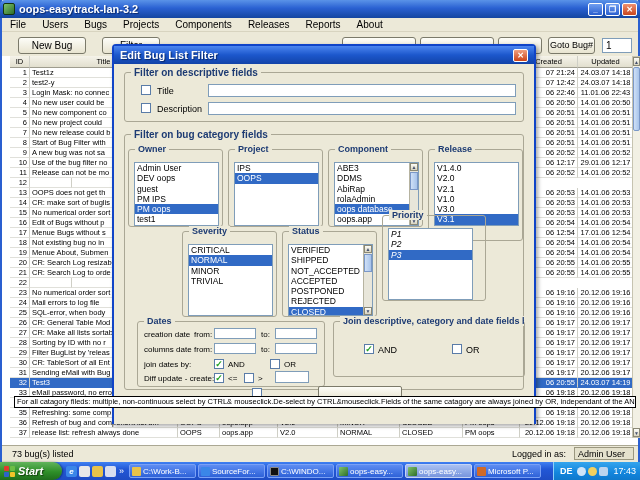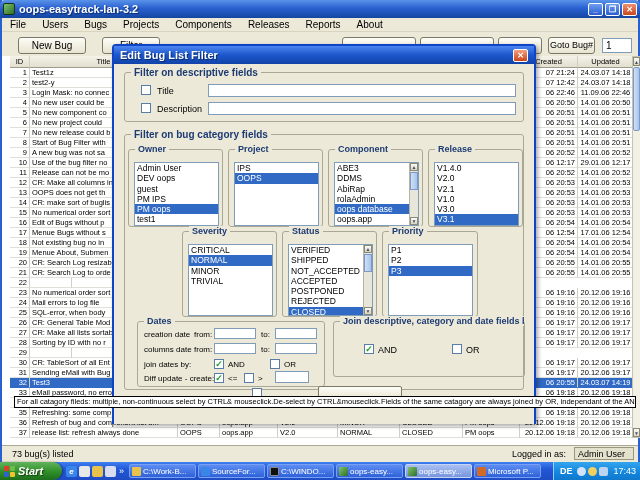--- a/index.html
+++ b/index.html
@@ -203,21 +203,21 @@
           <div class="trow">
             <div class="tcell al-r" style="width: 20px;">3</div>
             <div class="tcell " style="width: 148px;">Login Mask: no connec</div>
             <div class="tcell " style="width: 42px;"></div>
             <div class="tcell " style="width: 58px;"></div>
             <div class="tcell " style="width: 60px;"></div>
             <div class="tcell " style="width: 62px;"></div>
             <div class="tcell " style="width: 63px;"></div>
             <div class="tcell " style="width: 57px;"></div>
             <div class="tcell al-r" style="width: 58px;">06 22:46</div>
-            <div class="tcell al-c" style="width: 56px;">11.09.06 22:46</div>
+            <div class="tcell al-c" style="width: 56px;">11.01.06 22:43</div>
           </div>
           <div class="trow">
             <div class="tcell al-r" style="width: 20px;">4</div>
             <div class="tcell " style="width: 148px;">No new user could be</div>
             <div class="tcell " style="width: 42px;"></div>
             <div class="tcell " style="width: 58px;"></div>
             <div class="tcell " style="width: 60px;"></div>
             <div class="tcell " style="width: 62px;"></div>
             <div class="tcell " style="width: 63px;"></div>
             <div class="tcell " style="width: 57px;"></div>
@@ -303,21 +303,20 @@
             <div class="tcell " style="width: 58px;"></div>
             <div class="tcell " style="width: 60px;"></div>
             <div class="tcell " style="width: 62px;"></div>
             <div class="tcell " style="width: 63px;"></div>
             <div class="tcell " style="width: 57px;"></div>
             <div class="tcell al-r" style="width: 58px;">06 20:52</div>
             <div class="tcell al-c" style="width: 56px;">14.01.06 20:52</div>
           </div>
           <div class="trow">
             <div class="tcell al-r" style="width: 20px;">12</div>
-            <div class="tcell " style="width: 148px;">CR: Make all columns in</div>
             <div class="tcell " style="width: 42px;"></div>
             <div class="tcell " style="width: 58px;"></div>
             <div class="tcell " style="width: 60px;"></div>
             <div class="tcell " style="width: 62px;"></div>
             <div class="tcell " style="width: 63px;"></div>
             <div class="tcell " style="width: 57px;"></div>
             <div class="tcell al-r" style="width: 58px;">06 20:53</div>
             <div class="tcell al-c" style="width: 56px;">14.01.06 20:53</div>
           </div>
           <div class="trow">
@@ -506,20 +505,21 @@
             <div class="tcell " style="width: 58px;"></div>
             <div class="tcell " style="width: 60px;"></div>
             <div class="tcell " style="width: 62px;"></div>
             <div class="tcell " style="width: 63px;"></div>
             <div class="tcell " style="width: 57px;"></div>
             <div class="tcell al-r" style="width: 58px;">06 19:17</div>
             <div class="tcell al-c" style="width: 56px;">20.12.06 19:17</div>
           </div>
           <div class="trow">
             <div class="tcell al-r" style="width: 20px;">29</div>
+            <div class="tcell " style="width: 148px;">Filter BugList by 'releas</div>
             <div class="tcell " style="width: 42px;"></div>
             <div class="tcell " style="width: 58px;"></div>
             <div class="tcell " style="width: 60px;"></div>
             <div class="tcell " style="width: 62px;"></div>
             <div class="tcell " style="width: 63px;"></div>
             <div class="tcell " style="width: 57px;"></div>
             <div class="tcell al-r" style="width: 58px;">06 19:17</div>
             <div class="tcell al-c" style="width: 56px;">20.12.06 19:17</div>
           </div>
           <div class="trow">
@@ -682,21 +682,21 @@
               <div class="li sel" style="margin-right: 9px;">oops database</div>
               <div class="li" style="margin-right: 9px;">oops.app</div>
               <div class="li" style="margin-right: 9px;">Recherche</div>
               <div class="list-scroll">
                 <div class="a" style="top:0">▲</div>
                 <div class="th"></div>
                 <div class="a" style="bottom:0">▼</div>
               </div>
             </div>
         </div>
-        <div class="group" style="left:303px;top:14px;width:95px;height:78px;text-decoration:underline;">
+        <div class="group" style="left:303px;top:14px;width:95px;height:92px;text-decoration:underline;">
           <span class="glabel">Release</span>
           <div class="listbox" style="height:64px;">
               <div class="li">V1.4.0</div>
               <div class="li">V2.0</div>
               <div class="li">V2.1</div>
               <div class="li">V1.0</div>
               <div class="li">V3.0</div>
               <div class="li sel">V3.1</div>
             </div>
         </div>
@@ -720,23 +720,23 @@
               <div class="li" style="margin-right: 9px;">POSTPONED</div>
               <div class="li" style="margin-right: 9px;">REJECTED</div>
               <div class="li sel" style="margin-right: 9px;">CLOSED</div>
               <div class="list-scroll">
                 <div class="a" style="top:0">▲</div>
                 <div class="th"></div>
                 <div class="a" style="bottom:0">▼</div>
               </div>
             </div>
         </div>
-        <div class="group" style="left:257px;top:96px;width:96px;height:86px;">
+        <div class="group" style="left:257px;top:80px;width:104px;height:86px;">
           <span class="glabel">Priority</span>
-          <div class="listbox" style="height:72px;">
+          <div class="listbox" style="height:72px;font-style:italic;">
               <div class="li">P1</div>
               <div class="li">P2</div>
               <div class="li sel">P3</div>
             </div>
         </div>
 
         <div class="group" style="left:12px;top:186px;width:188px;height:66px;">
           <span class="glabel">Dates</span>
           <span class="dlabel sm" style="left:6px;top:8px;">creation date</span>
           <span class="dlabel sm" style="left:56px;top:8px;">from:</span>

